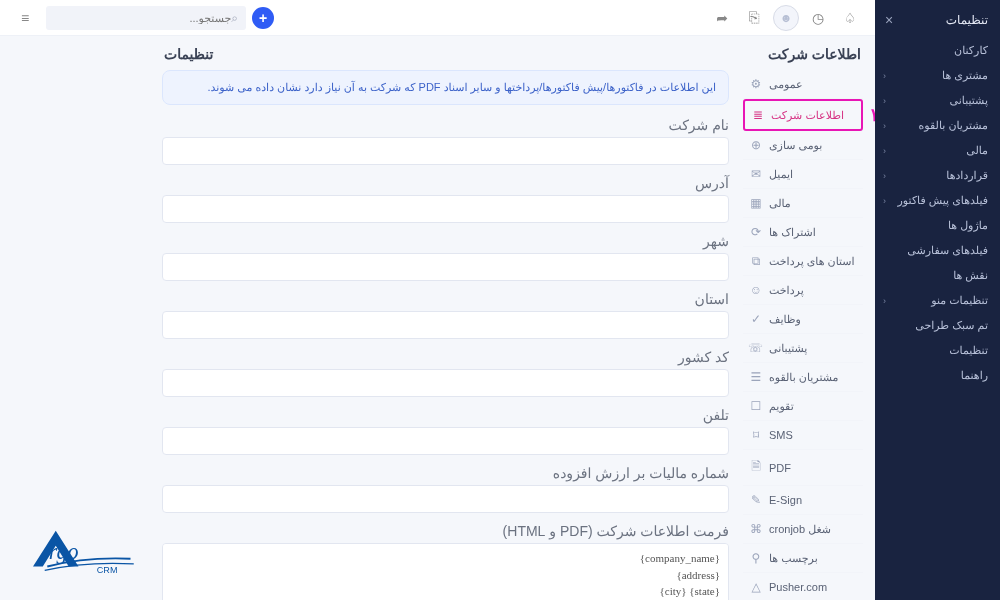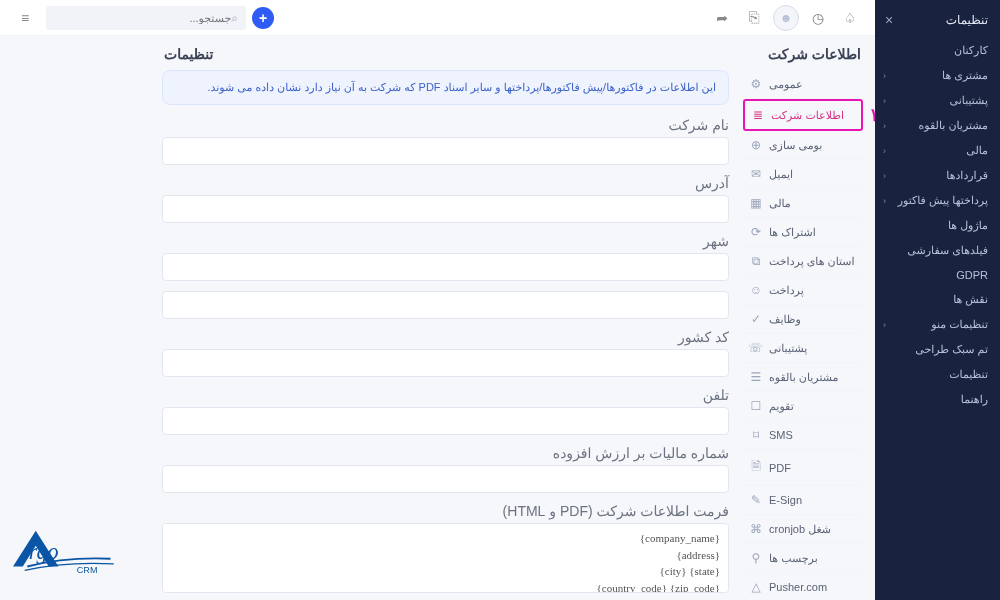--- a/index.html
+++ b/index.html
@@ -155,21 +155,21 @@
   padding: 6px 8px; font-size: 11px; direction: ltr;
   text-align: right;
   background: #fff; font-family: Tahoma; color: #555;
   line-height: 1.5;
   resize: none;
 }
 .logo-area {
   position: absolute;
   left: 0; bottom: 0;
   width: 150px; height: 100px;
-  display: flex; align-items: center; justify-content: flex-end;
+  display: flex; align-items: center; justify-content: flex-start;
 }
 .logo-svg { width: 130px; }
 </style>
 </head>
 <body>
 
 <nav class="sidebar">
   <div class="sidebar-header">
     <span>تنظیمات</span>
     <span class="sidebar-close">×</span>
@@ -192,31 +192,28 @@
       </div>
       <div class="sidebar-item">
         <span>مالی</span>
         <span class="chev">‹</span>
       </div>
       <div class="sidebar-item">
         <span>قراردادها</span>
         <span class="chev">‹</span>
       </div>
       <div class="sidebar-item">
-        <span>پرداختها پیش فاکتور</span>
+        <span>فیلدهای پیش فاکتور</span>
         <span class="chev">‹</span>
       </div>
       <div class="sidebar-item">
         <span>ماژول ها</span>
       </div>
       <div class="sidebar-item">
         <span>فیلدهای سفارشی</span>
-      </div>
-      <div class="sidebar-item">
-        <span>GDPR</span>
       </div>
       <div class="sidebar-item">
         <span>نقش ها</span>
       </div>
       <div class="sidebar-item">
         <span>تنظیمات منو</span>
         <span class="chev">‹</span>
       </div>
       <div class="sidebar-item">
         <span>تم سبک طراحی</span>
@@ -340,20 +337,21 @@
       </div>
       <div class="form-group">
         <label class="form-label">آدرس</label>
         <input class="form-input" value="" style="">
       </div>
       <div class="form-group">
         <label class="form-label">شهر</label>
         <input class="form-input" value="" style="">
       </div>
       <div class="form-group">
+        <label class="form-label">استان</label>
         <input class="form-input" value="" style="">
       </div>
       <div class="form-group">
         <label class="form-label">کد کشور</label>
         <input class="form-input" value="" style="">
       </div>
       <div class="form-group">
         <label class="form-label">تلفن</label>
         <input class="form-input" value="" style="">
       </div>

